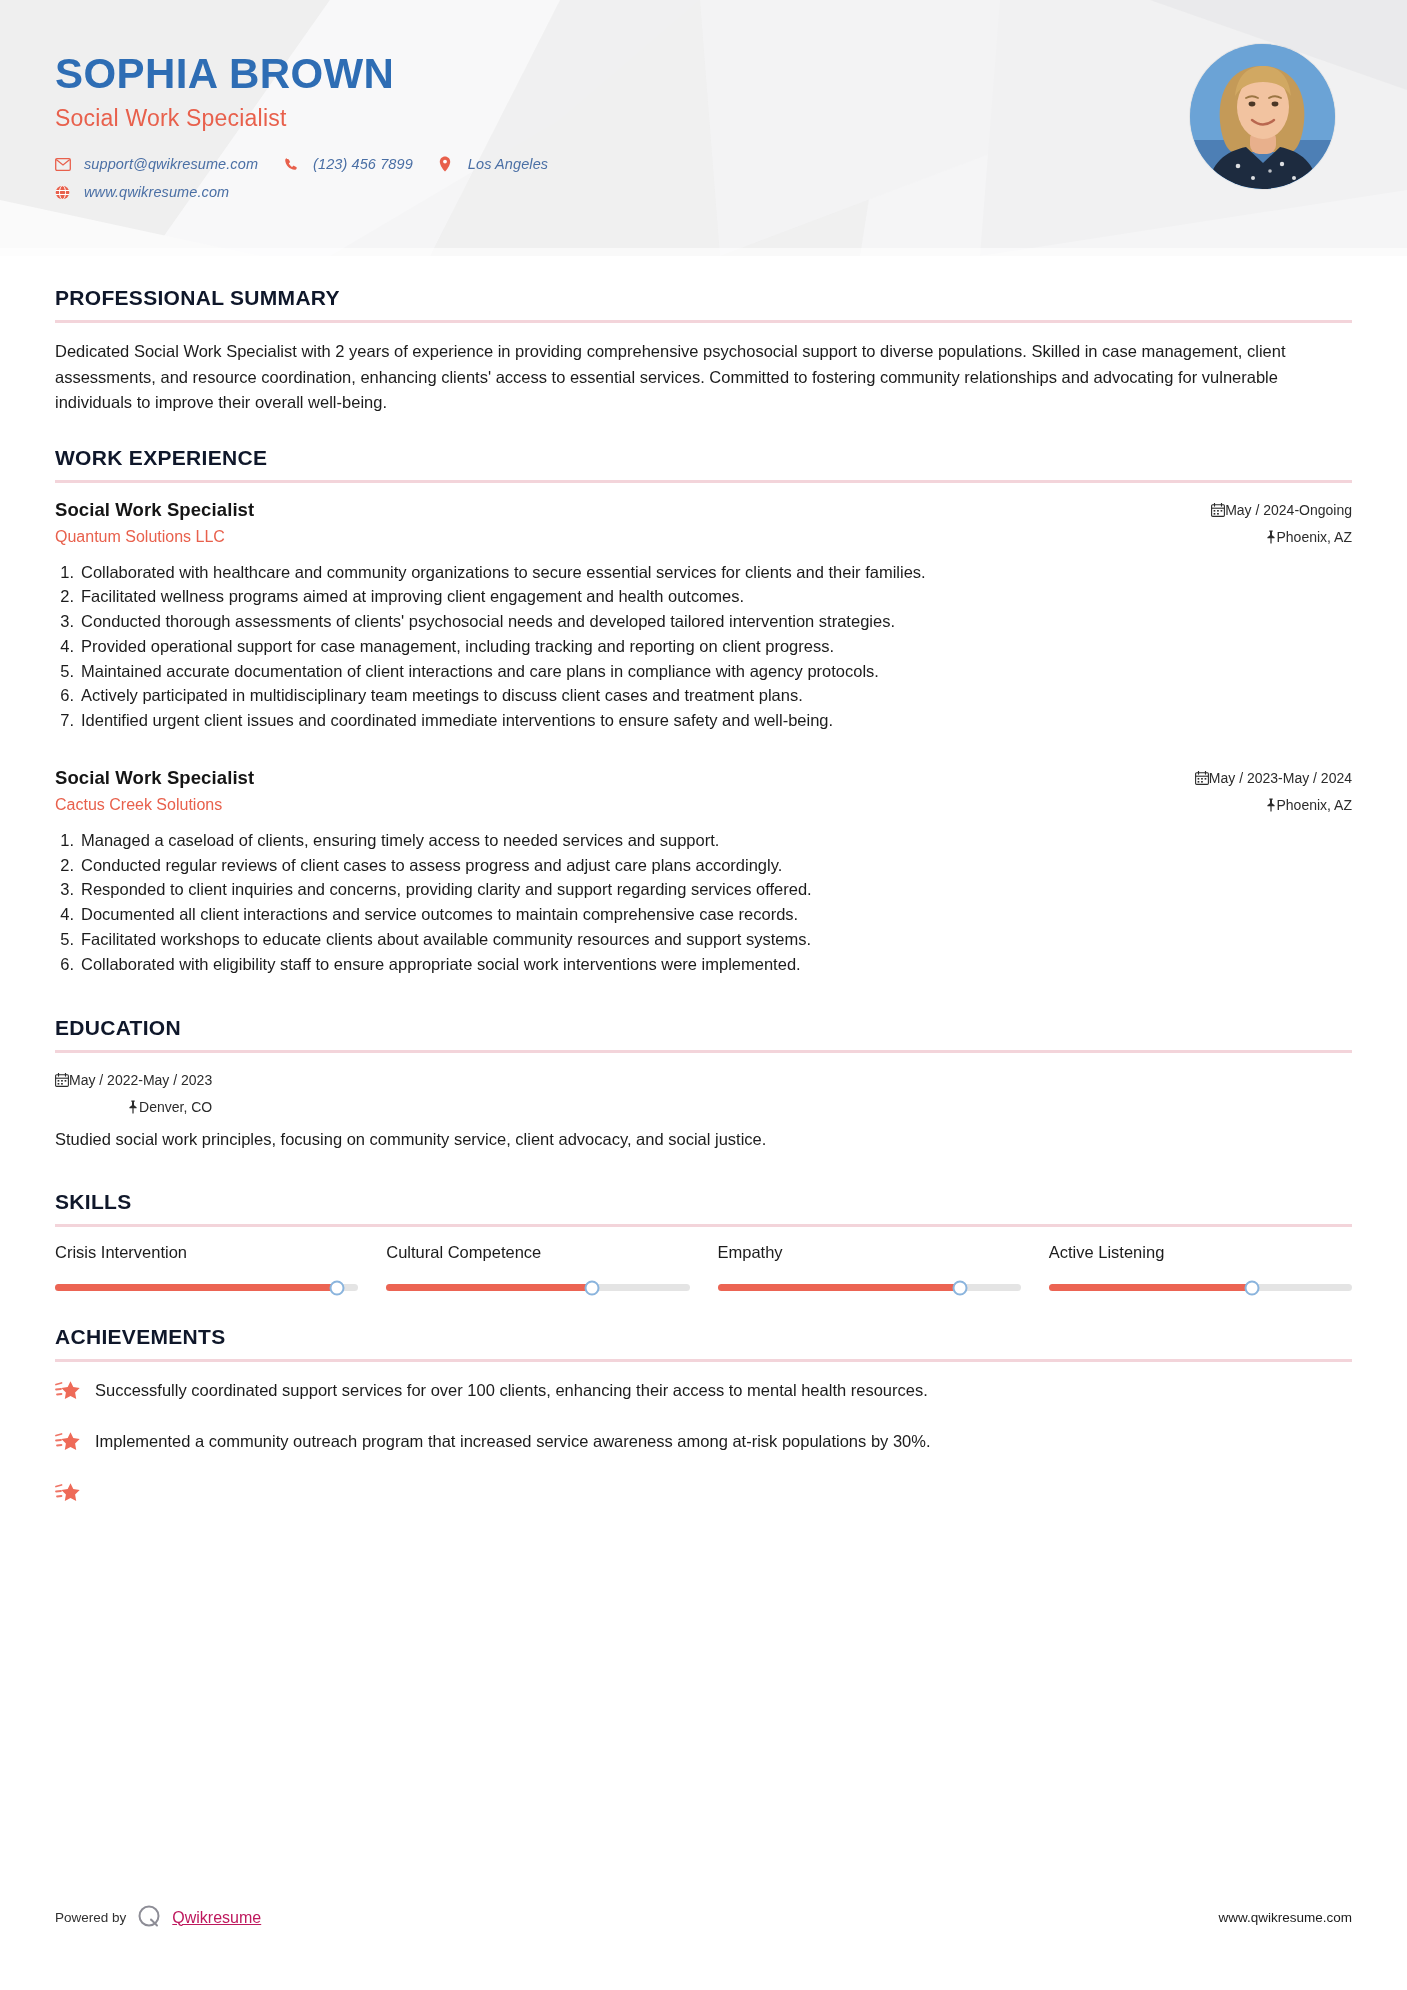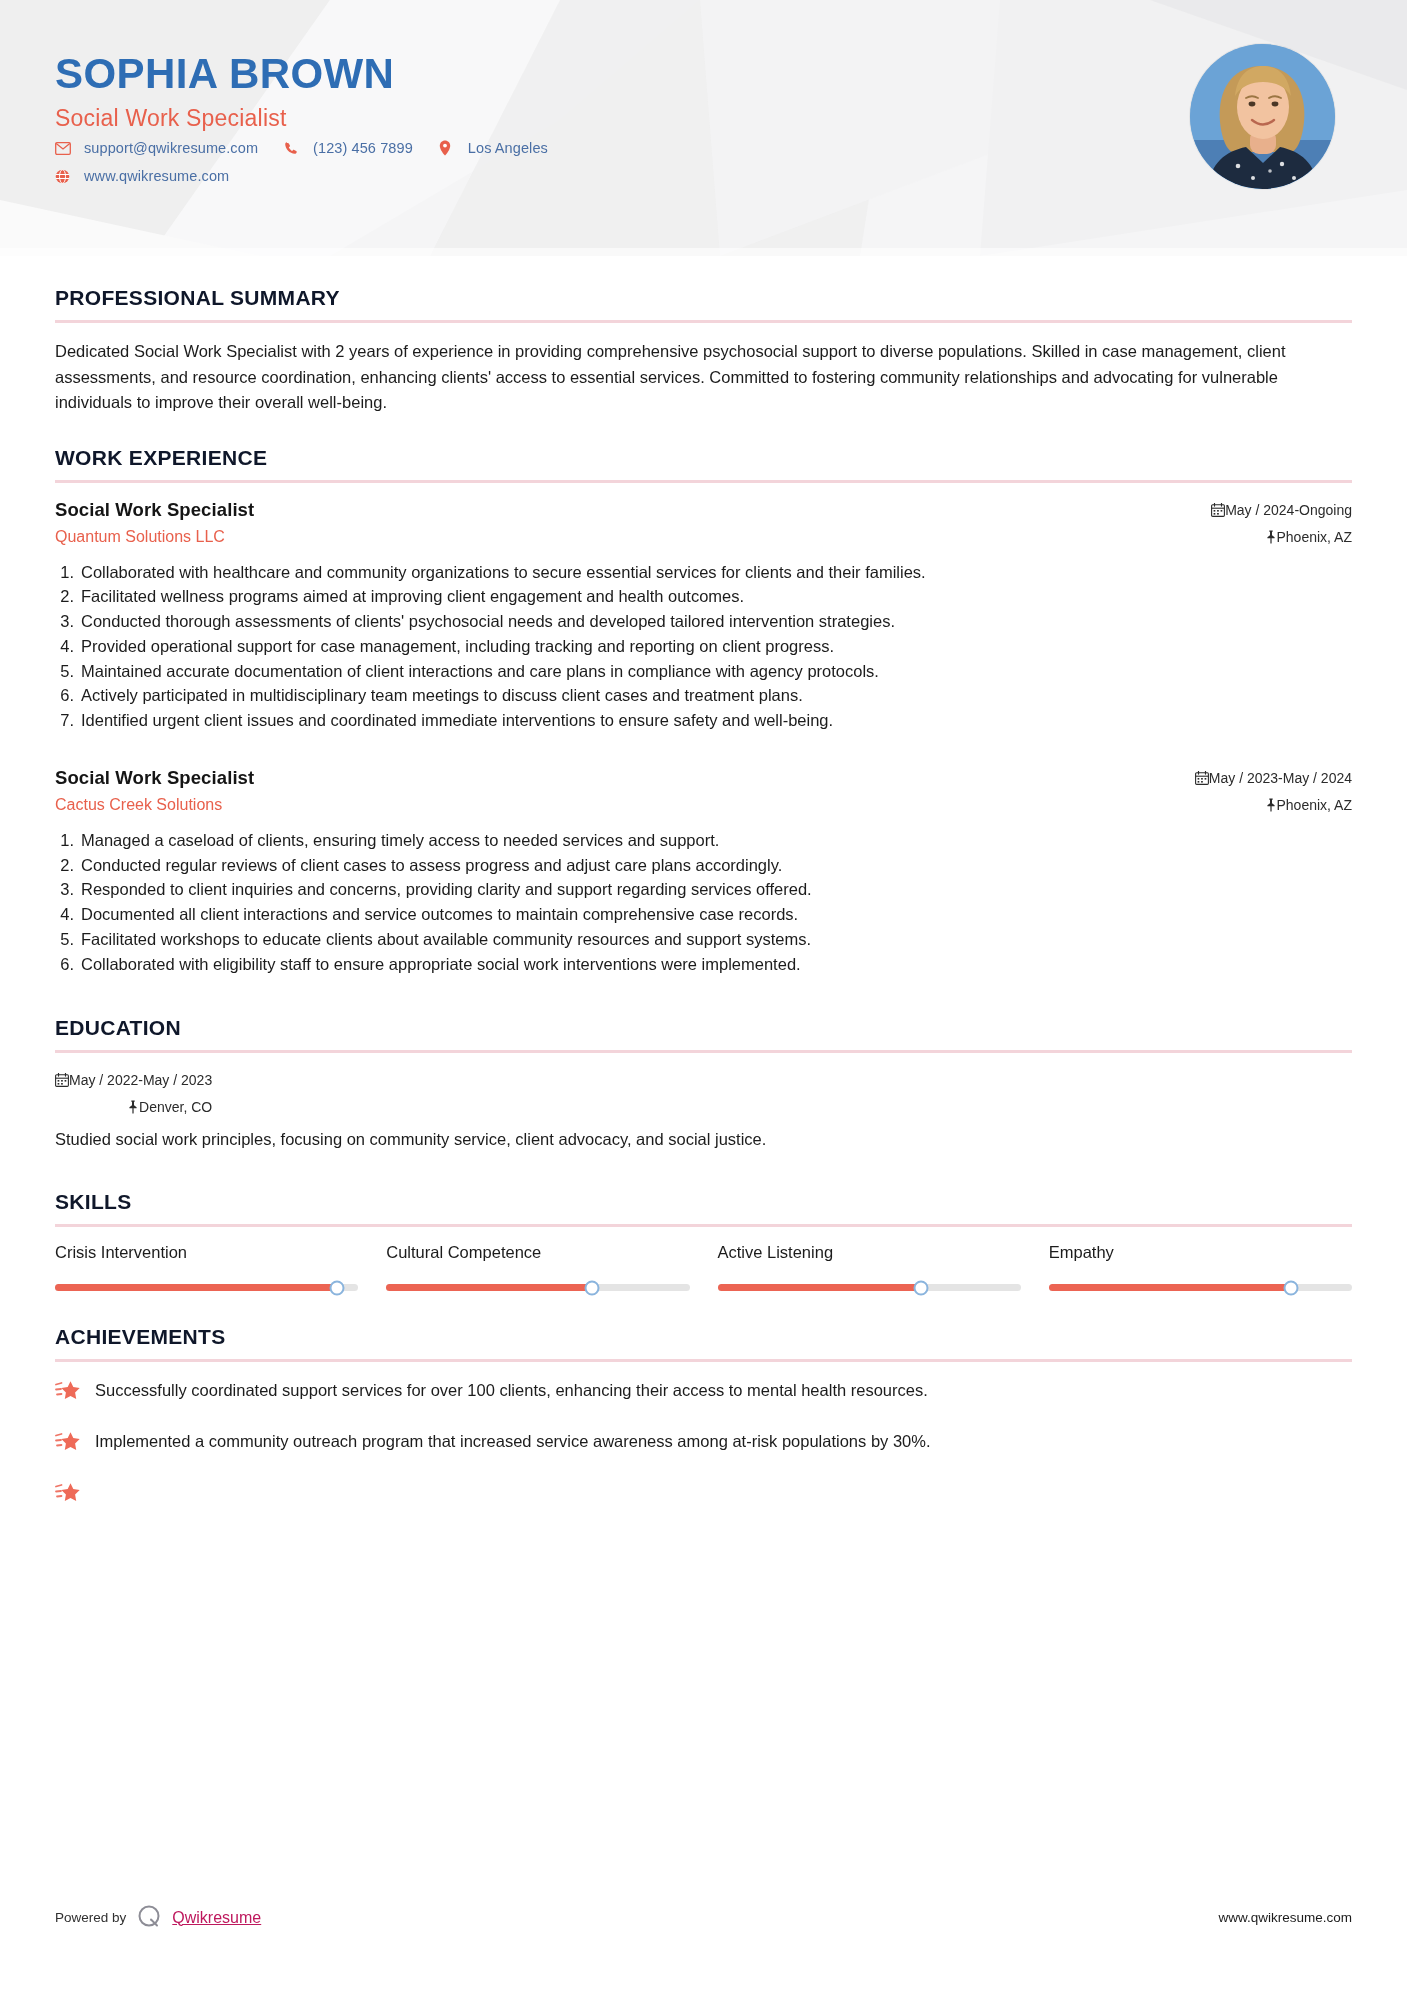--- a/index.html
+++ b/index.html
@@ -41,21 +41,21 @@
     color: #2e6db4;
     line-height: 1.05;
   }
   .title {
     font-size: 23px;
     color: #e8604c;
     margin-top: 9px;
     font-weight: 400;
     letter-spacing: .2px;
   }
-  .contact-rows { margin-top: 8px; }
+  .contact-rows { margin-top: 24px; font-style: italic; }
   .contact-line {
     display: flex;
     align-items: center;
     gap: 0;
     margin-bottom: 12px;
     flex-wrap: nowrap;
   }
   .contact-item {
     display: flex;
     align-items: center;
@@ -535,31 +535,31 @@
             </div>
           </div>
           <div>
             <div class="skill-name">Cultural Competence</div>
             <div class="skill-track">
               <div class="skill-fill" style="width:68%"></div>
               <div class="skill-knob" style="left:68%"></div>
             </div>
           </div>
           <div>
+            <div class="skill-name">Empathy</div>
+            <div class="skill-track">
+              <div class="skill-fill" style="width:80%"></div>
+              <div class="skill-knob" style="left:80%"></div>
+            </div>
+          </div>
+          <div>
             <div class="skill-name">Active Listening</div>
             <div class="skill-track">
               <div class="skill-fill" style="width:67%"></div>
               <div class="skill-knob" style="left:67%"></div>
-            </div>
-          </div>
-          <div>
-            <div class="skill-name">Empathy</div>
-            <div class="skill-track">
-              <div class="skill-fill" style="width:80%"></div>
-              <div class="skill-knob" style="left:80%"></div>
             </div>
           </div>
         </div>
     </div>
 
     <div class="section" style="margin-top:34px">
       <div class="section-title">ACHIEVEMENTS</div>
       <div class="divider"></div>
       <div id="achievements-list">
           <div class="achieve-item">

